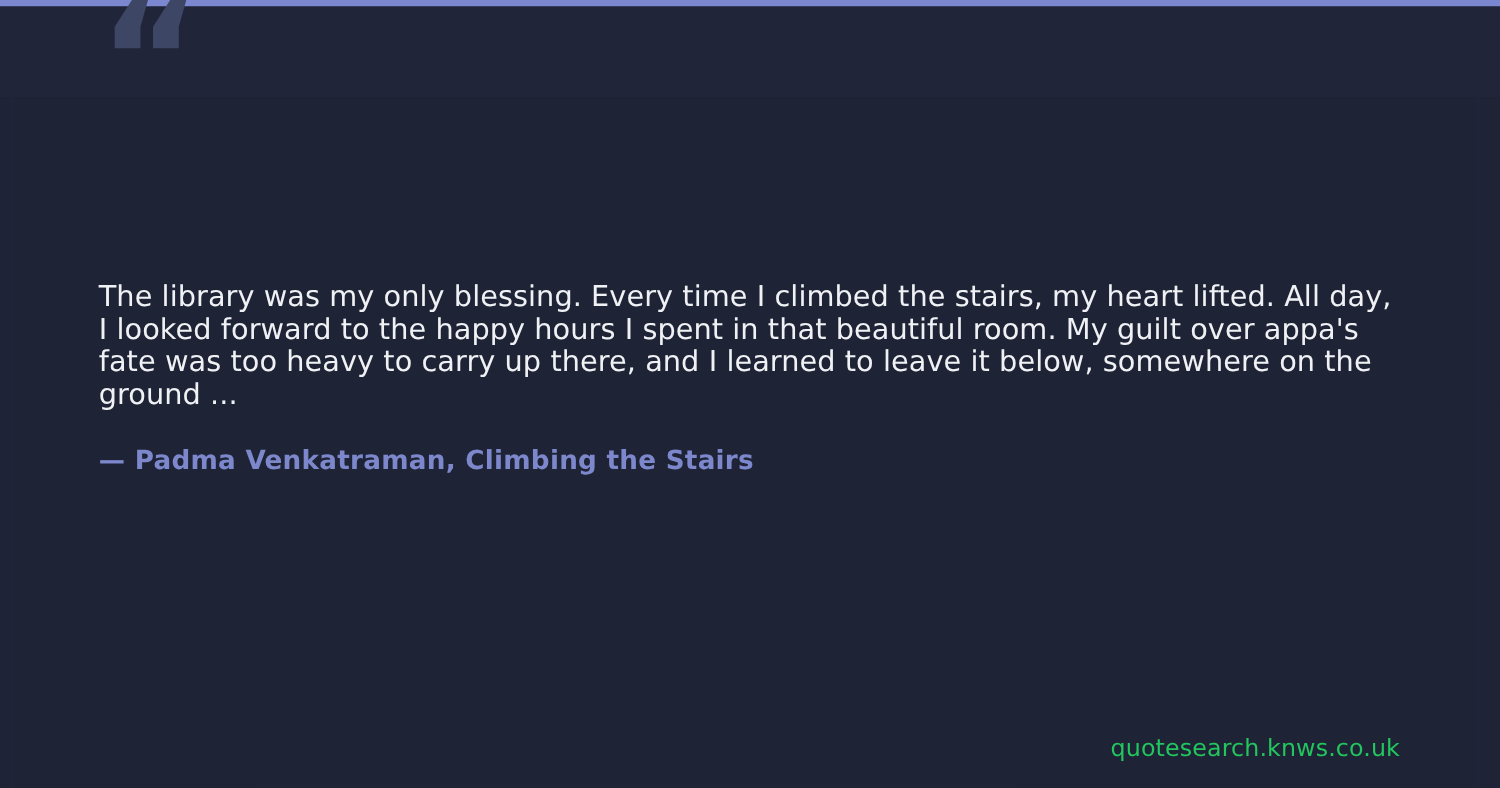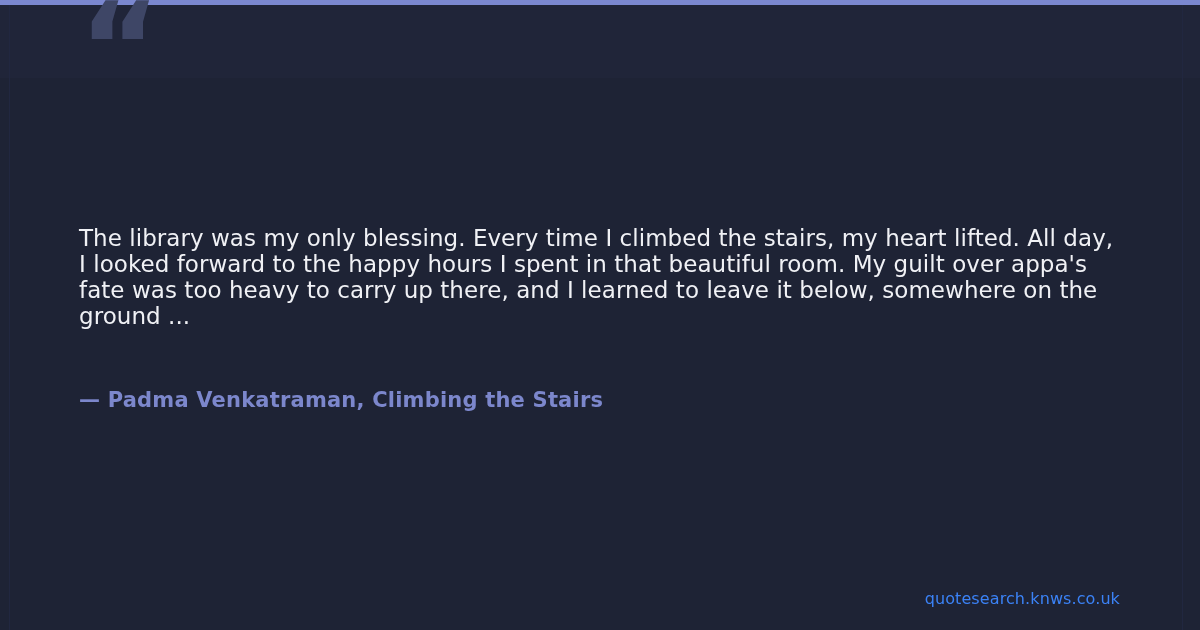--- a/index.html
+++ b/index.html
@@ -98,31 +98,30 @@
   .attribution {
     position: absolute;
     left: 79px;
     top: 355px;
     font-size: 21px;
     line-height: 26px;
     font-weight: 700;
     color: #7c87cc;
     letter-spacing: 0.2px;
     white-space: nowrap;
-    margin-top: 32px;
   }
 
   
   .source-url {
     position: absolute;
     right: 80px;
     top: 589px;
-    font-size: 16px;
+    font-size: 19px;
     line-height: 20px;
-    color: #3b82f6;
+    color: #22c55e;
     letter-spacing: 0.1px;
     white-space: nowrap;
   }
 </style>
 </head>
 <body>
 
 <div class="quote-card">
 
   <div class="panel-band-upper"></div>

